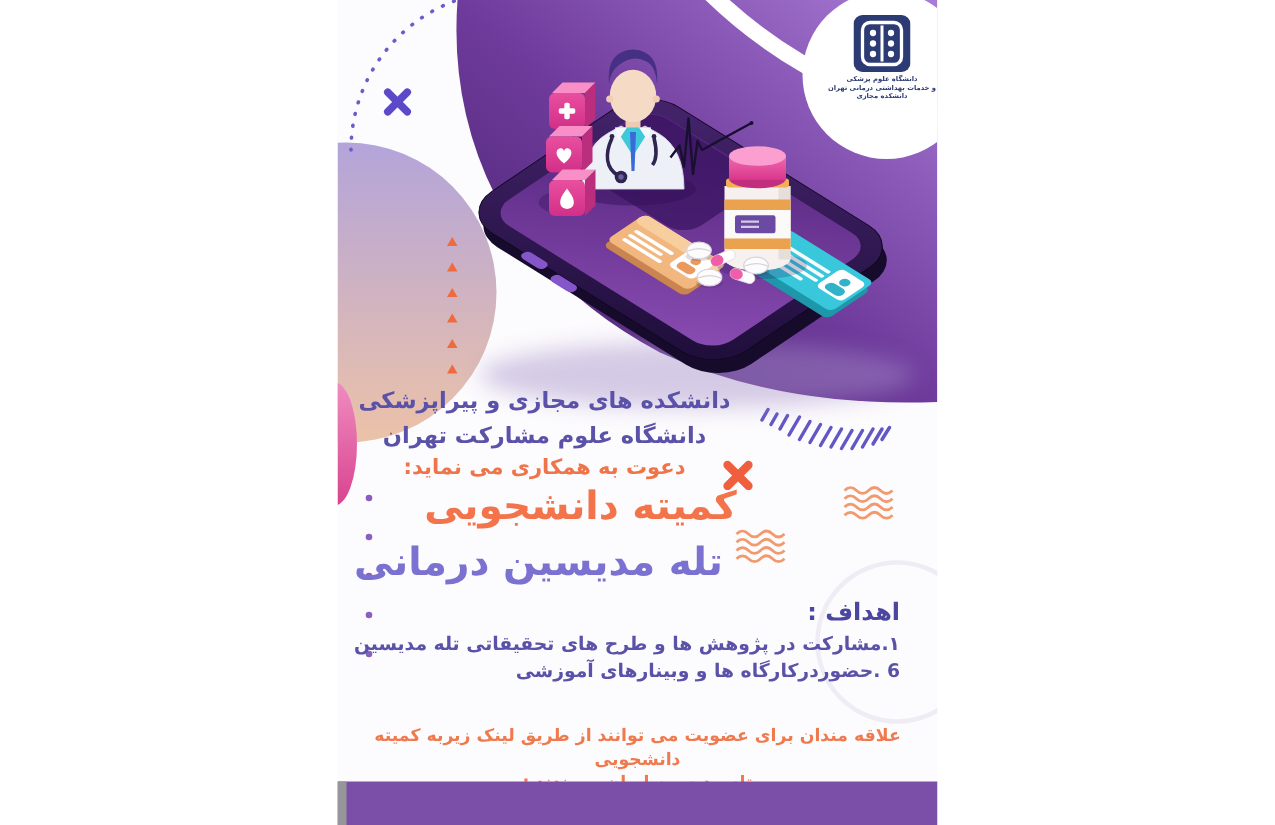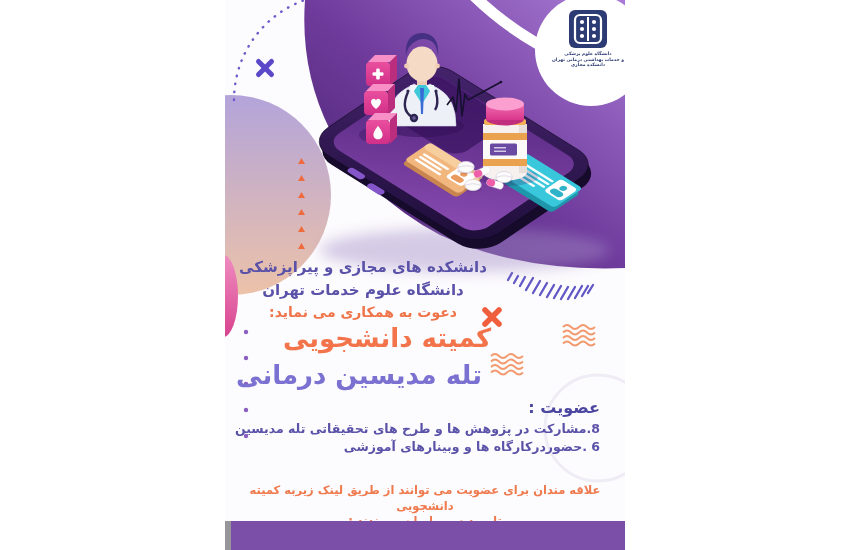--- a/index.html
+++ b/index.html
@@ -280,28 +280,28 @@
           <circle cx="25" cy="26" r="2.1" fill="#ffffff"></circle>
     </svg>
     <div class="logo-cap">
       <div>دانشگاه علوم پزشکی</div>
       <div>و خدمات بهداشتی درمانی تهران</div>
       <div>دانشکده مجازی</div>
     </div>
   </div>
 
   <div class="txt l1" dir="rtl">دانشکده های مجازی و پیراپزشکی</div>
-  <div class="txt l2" dir="rtl">دانشگاه علوم خدمات تهران</div>
+  <div class="txt l2" dir="rtl">دانشگاه علوم مشارکت تهران</div>
   <div class="txt t1" dir="rtl">کمیته دانشجویی</div>
   <div class="txt l3" dir="rtl">دعوت به همکاری می نماید:</div>
   <div class="txt t2" dir="rtl">تله مدیسین درمانی</div>
 
   <div class="goals">
-    <div class="goals-h">عضویت :</div>
-    <div class="goal">8.مشارکت در پژوهش ها و طرح های تحقیقاتی تله مدیسین</div>
+    <div class="goals-h">اهداف :</div>
+    <div class="goal">۱.مشارکت در پژوهش ها و طرح های تحقیقاتی تله مدیسین</div>
     <div class="goal">6 .حضوردرکارگاه ها و وبینارهای آموزشی</div>
   </div>
 
   <div class="cta">
     <div>علاقه مندان برای عضویت می توانند از طریق لینک زیربه کمیته دانشجویی</div>
     <div>تله مدیسین ایران بپیوندند :</div>
   </div>
 
   <div class="banner"></div>
   <div class="notch"></div>

